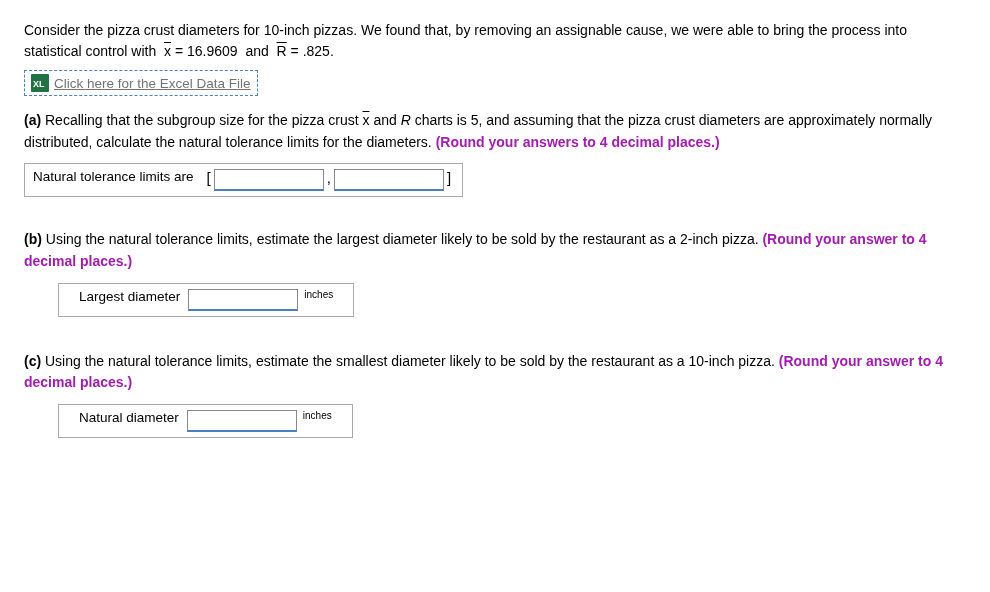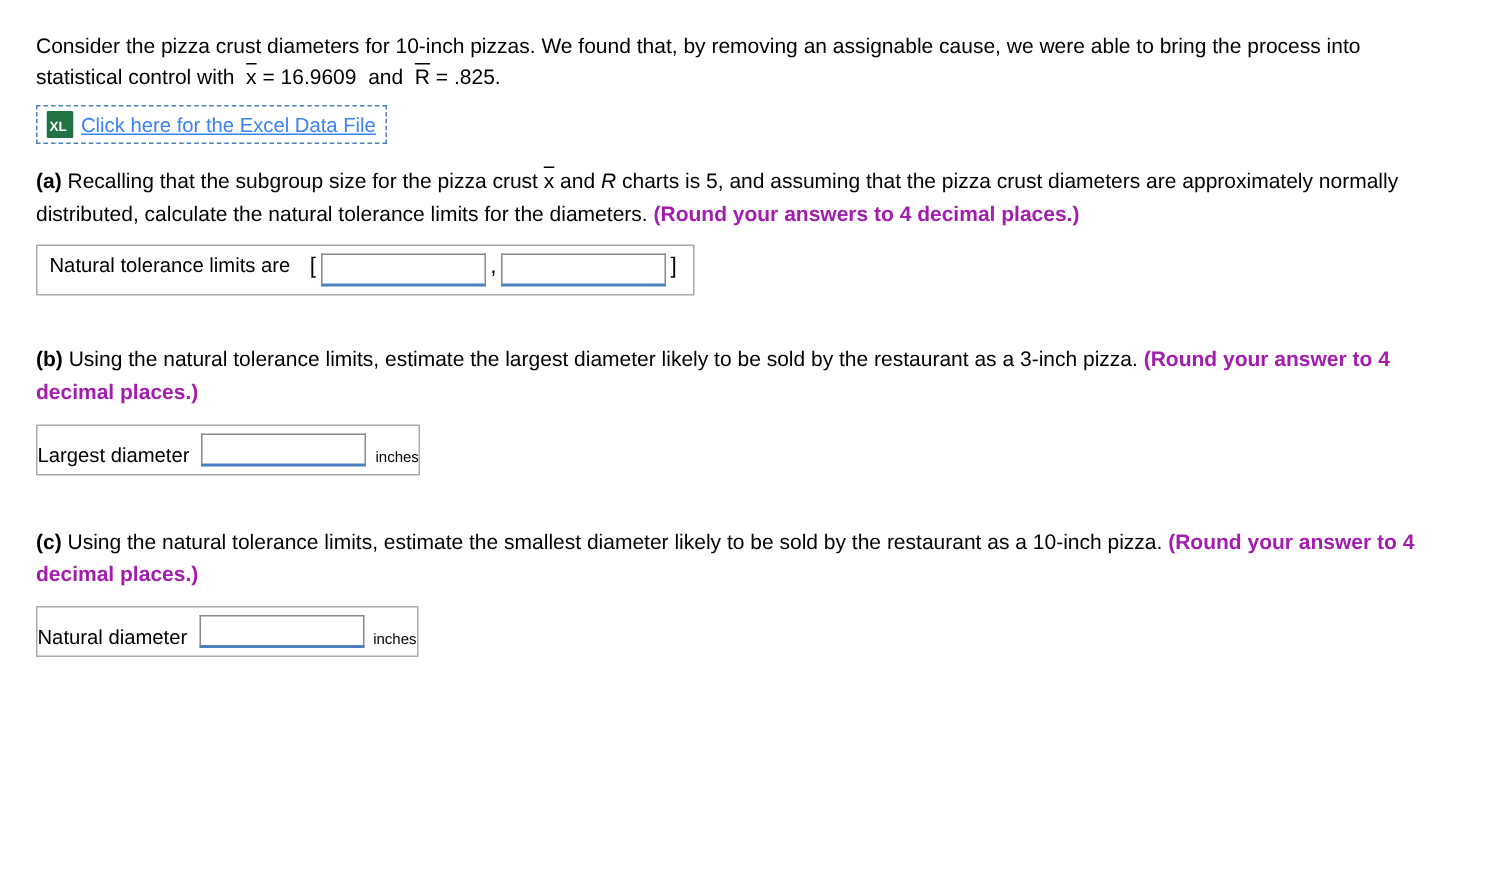--- a/index.html
+++ b/index.html
@@ -19,21 +19,21 @@
     .excel-link {
       display: inline-flex;
       align-items: center;
       margin-bottom: 14px;
       border: 1.5px dashed #4a7fc1;
       padding: 3px 6px;
       cursor: pointer;
       justify-content: flex-end;
     }
     .excel-link a {
-      color: #3b82f6;
+      color: #737373;
       text-decoration: underline;
       font-size: 13.5px;
     }
     .excel-icon {
       width: 18px;
       height: 18px;
       margin-right: 5px;
       display: inline-block;
       flex-shrink: 0;
     }
@@ -72,25 +72,26 @@
       border: 1px solid #aaa;
       padding: 5px 8px;
       width: fit-content;
     }
     .natural-label {
       font-size: 13.5px;
       margin-right: 10px;
     }
     .diameter-row {
       display: flex;
-      align-items: flex-end;
+      align-items: flex-start;
       margin-top: 10px;
       border: 1px solid #aaa;
-      padding: 5px 0;
+      padding: 5px 20px;
       width: fit-content;
+      margin-left: 34px;
     }
     .diameter-label {
       font-size: 13.5px;
       margin-right: 8px;
     }
     .unit-label {
       font-size: 10px;
       margin-left: 6px;
     }
     .overline {
@@ -130,21 +131,21 @@
     <span class="comma">,</span>
     <input type="text" style="">
     <span class="bracket">]</span>
   </div>
 </div>
 
 
 <div class="section" style="margin-top:32px;">
   <p style="line-height:1.55;">
     <span class="section-label">(b) </span>
-    <span>Using the natural tolerance limits, estimate the largest diameter likely to be sold by the restaurant as a 3-inch pizza. </span><span class="bold-red">(Round your answer to 4 decimal places.)</span>
+    <span>Using the natural tolerance limits, estimate the largest diameter likely to be sold by the restaurant as a 2-inch pizza. </span><span class="bold-red">(Round your answer to 4 decimal places.)</span>
   </p>
   <div class="diameter-row">
     <span class="diameter-label">Largest diameter</span>
     <input type="text" style="">
     <span class="unit-label">inches</span>
   </div>
 </div>
 
 
 <div class="section" style="margin-top:34px;">

